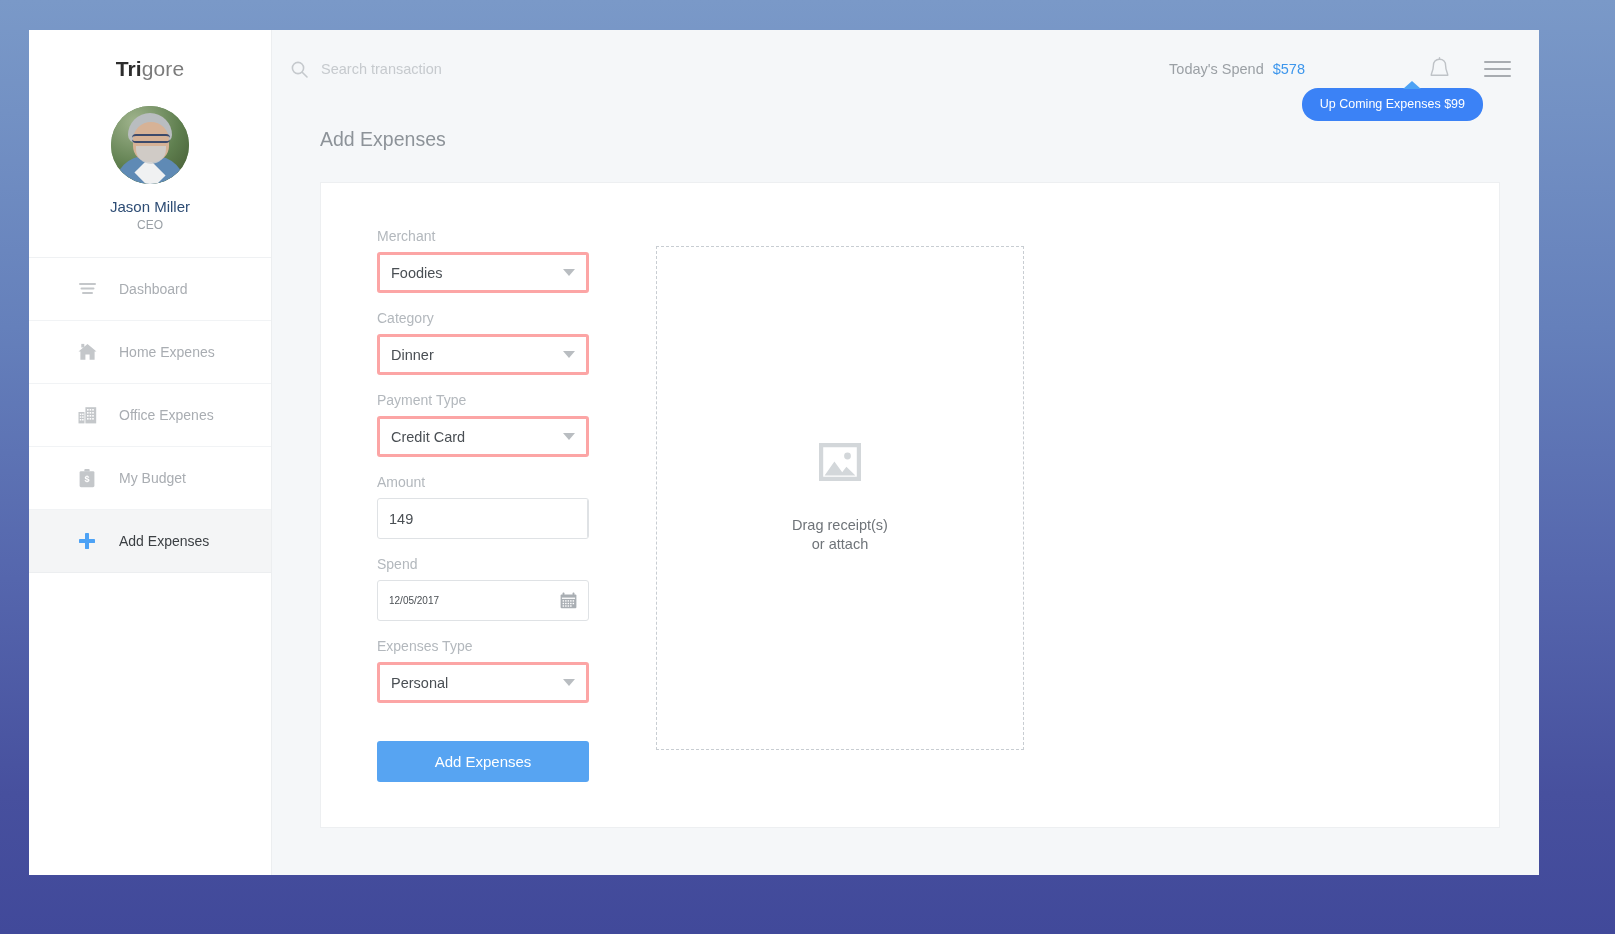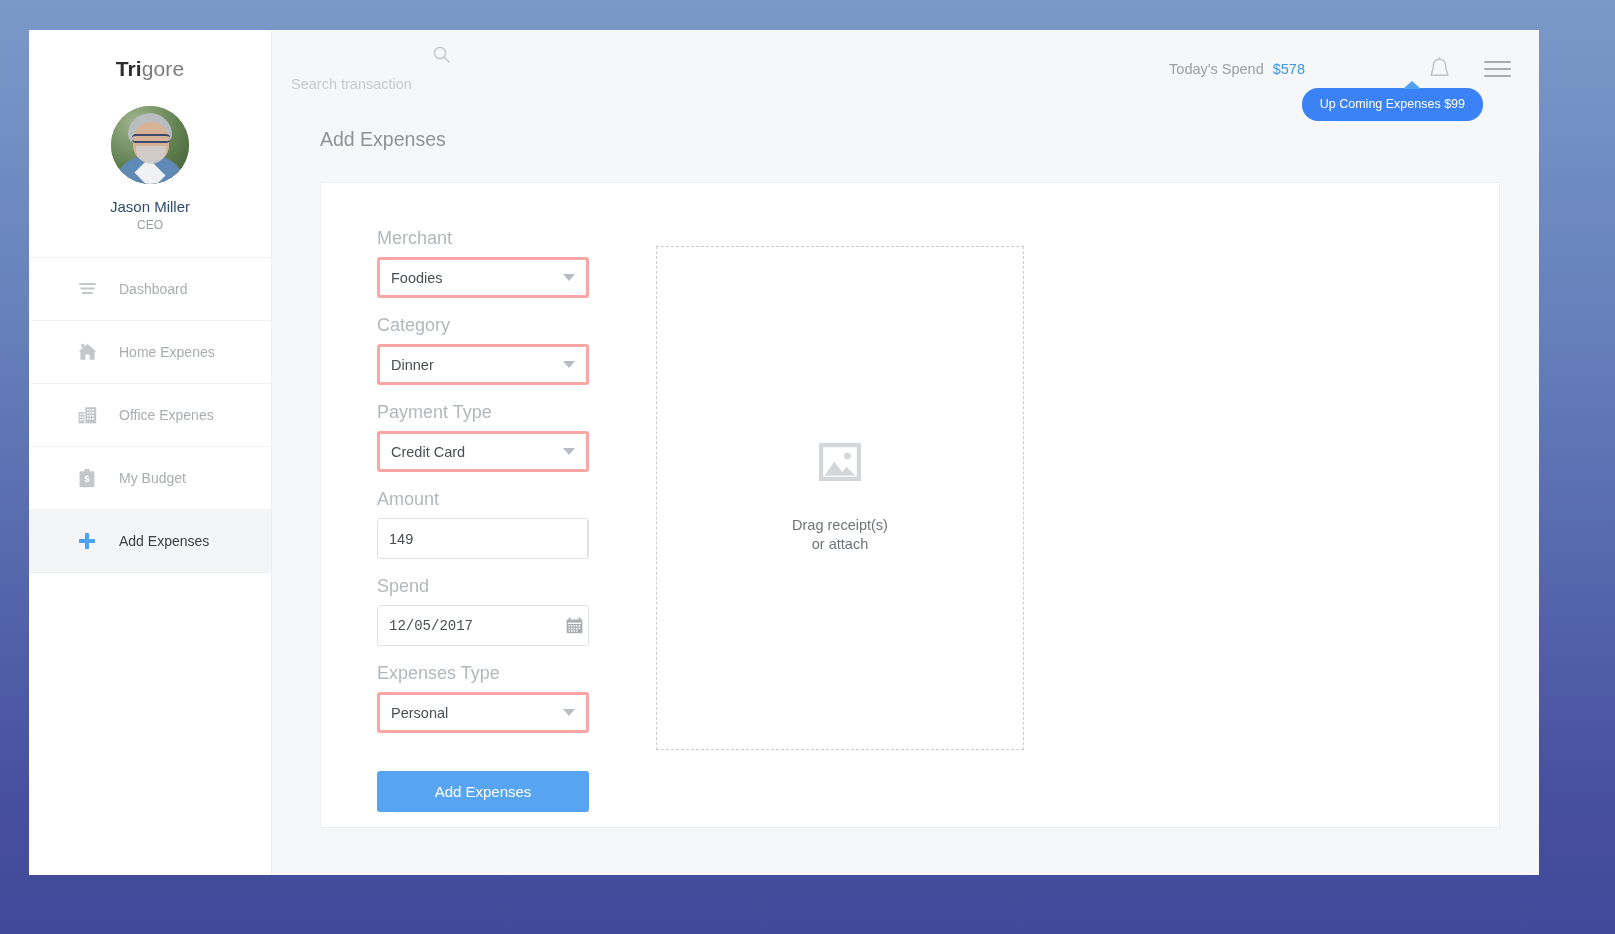--- a/index.html
+++ b/index.html
@@ -165,21 +165,20 @@
     display: flex;
     align-items: center;
     padding: 0 28px 0 19px;
     position: relative;
   }
 
   .search-box {
     display: flex;
     align-items: center;
     gap: 13px;
-    flex-direction: column;
   }
   .search-icon { color: #c5c9cd; display: flex; }
   .search-input {
     border: none;
     outline: none;
     background: transparent;
     font-family: "Liberation Sans", sans-serif;
     font-size: 14.5px;
     color: #6c7176;
     width: 300px;
@@ -264,21 +263,21 @@
   }
 
   .form-col {
     width: 330px;
     flex: 0 0 330px;
     padding-left: 56px;
   }
 
   .field { margin-bottom: 17px; }
   .field-label {
-    font-size: 18px;
+    font-size: 14px;
     color: #b3b8bd;
     margin-bottom: 8px;
   }
 
   .select-ctl, .text-ctl {
     width: 212px;
     height: 41px;
     border: 3px solid #fca5a5;
     border-radius: 3px;
     background: #ffffff;
@@ -341,22 +340,22 @@
     border-radius: 3px;
     background: #fff;
     display: flex;
     align-items: center;
     padding: 0 11px;
   }
   .date-input {
     flex: 1;
     border: none; outline: none;
     background: transparent;
-    font-family: Liberation Mono, monospace;
-    font-size: 14px;
+    font-family: Liberation Sans, sans-serif;
+    font-size: 10px;
     color: #4a4f54;
   }
   .cal-icon { color: #a9aeb3; display: flex; cursor: pointer; }
 
   .submit-btn {
     width: 212px;
     height: 41px;
     margin-top: 21px;
     background: #57a4f2;
     border: none;

